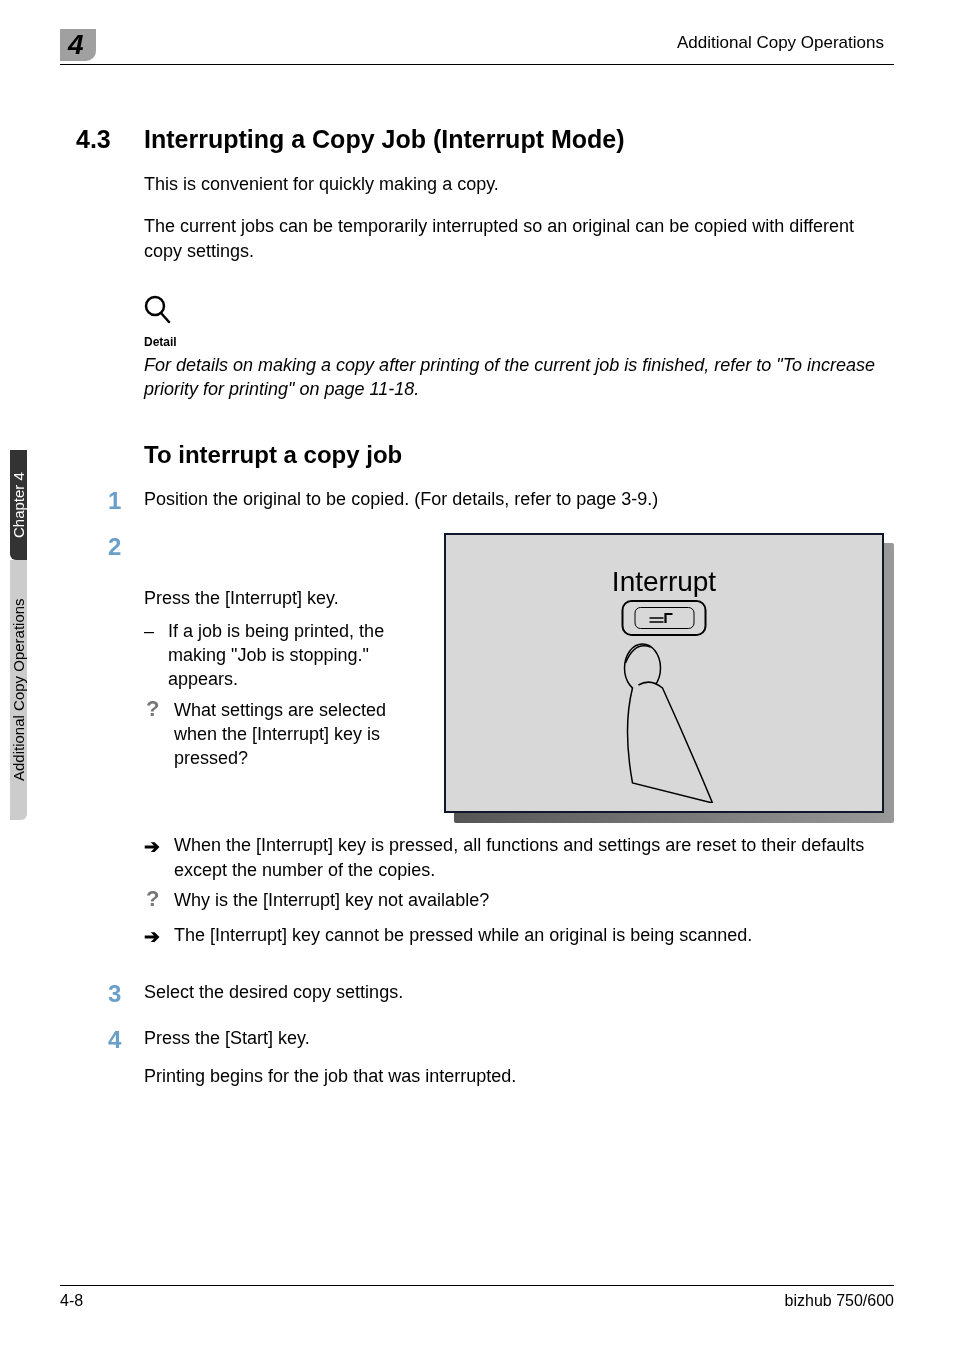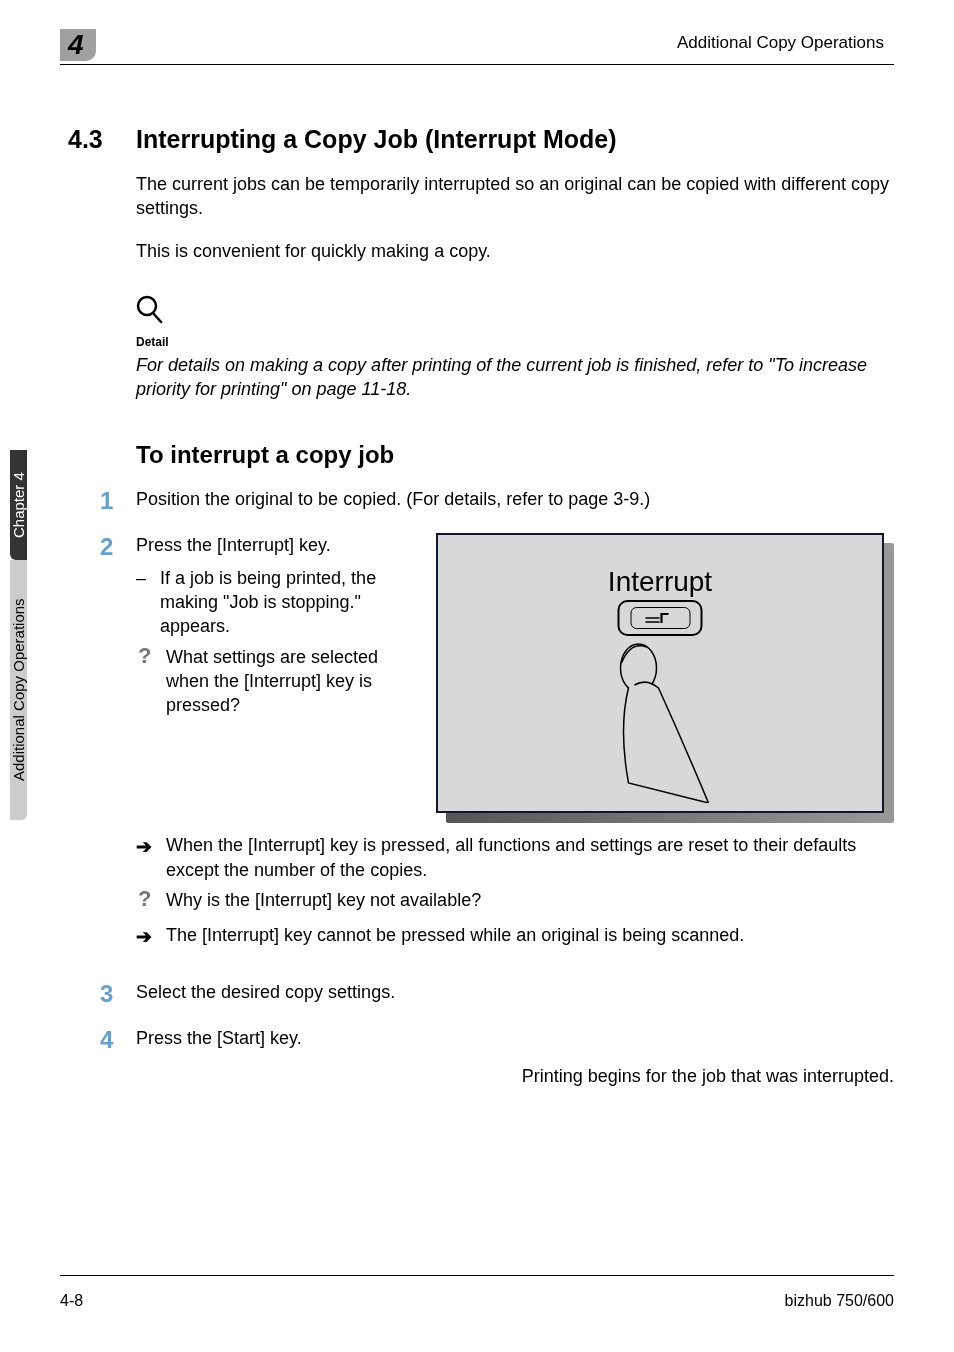--- a/index.html
+++ b/index.html
@@ -42,21 +42,21 @@
       color: #000;
     }
     .header-title {
       position: absolute;
       right: 10px;
       top: -2px;
       font-size: 17px;
     }
     .content {
       margin-top: 60px;
-      margin-left: 8px;
+      margin-left: 16px;
     }
     .sec-heading {
       display: flex;
       align-items: baseline;
       margin-bottom: 18px;
     }
     .sec-num {
       font-size: 25px;
       font-weight: bold;
       width: 68px;
@@ -105,21 +105,21 @@
       flex-shrink: 0;
     }
     .step-body {
       flex: 1;
       font-size: 18px;
       line-height: 1.35;
     }
     .step2-wrap {
       display: flex;
       gap: 20px;
-      align-items: flex-start;
+      align-items: center;
     }
     .step2-text {
       flex: 0 0 280px;
     }
     .bullet-line {
       display: flex;
       margin-bottom: 6px;
     }
     .bullet-dash {
       width: 24px;
@@ -229,21 +229,21 @@
       display:flex;
       align-items:center;
       justify-content:center;
     }
     .footer {
       position: absolute;
       bottom: 42px;
       left: 60px;
       right: 60px;
       border-top: 1px solid #000;
-      padding-top: 16px;
+      padding-top: 6px;
       display: flex;
       justify-content: space-between;
       font-size: 16px;
     }
   </style>
 </head>
 <body>
 
 <div class="page">
 
@@ -259,22 +259,22 @@
   </div>
 
   <div class="content">
 
     <div class="sec-heading">
       <div class="sec-num">4.3</div>
       <div class="sec-title">Interrupting a Copy Job (Interrupt Mode)</div>
     </div>
 
     <div class="indent-block">
+      <p class="para">This is convenient for quickly making a copy.</p>
       <p class="para">The current jobs can be temporarily interrupted so an original can be copied with different copy settings.</p>
-      <p class="para">This is convenient for quickly making a copy.</p>
 
       <div class="detail-icon">
         <svg width="28" height="30" viewBox="0 0 28 30">
           <circle cx="11" cy="11" r="9" fill="none" stroke="#000" stroke-width="2.5"></circle>
           <line x1="17" y1="18" x2="25" y2="27" stroke="#000" stroke-width="2.5" stroke-linecap="round"></line>
         </svg>
       </div>
       <div class="detail-title">Detail</div>
       <p class="detail-text">For details on making a copy after printing of the current job is finished, refer to "To increase priority for printing" on page 11-18.</p>
 
@@ -351,21 +351,21 @@
 
     <div class="step" style="margin-left:32px; margin-top:30px;">
       <div class="step-num">3</div>
       <div class="step-body">Select the desired copy settings.</div>
     </div>
 
     <div class="step" style="margin-left:32px;">
       <div class="step-num">4</div>
       <div class="step-body">
         <div>Press the [Start] key.</div>
-        <div style="margin-top:14px;text-align:right;">Printing begins for the job that was interrupted.</div>
+        <div style="margin-top:14px;">Printing begins for the job that was interrupted.</div>
       </div>
     </div>
 
   </div>
 
   <div class="footer">
     <span>4-8</span>
     <span>bizhub 750/600</span>
   </div>
 

